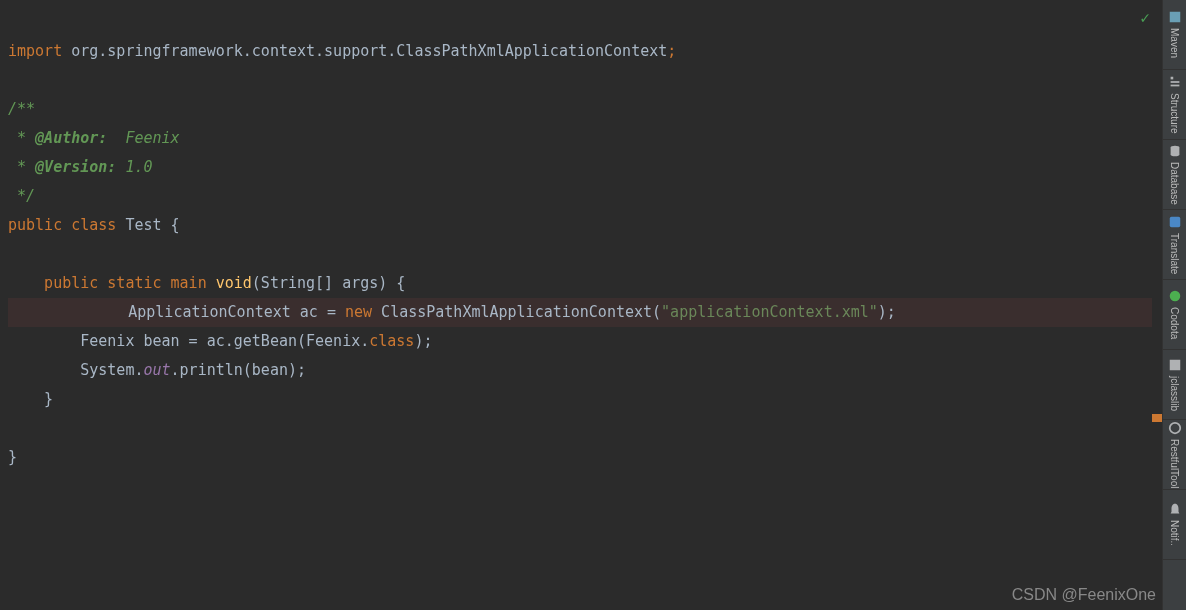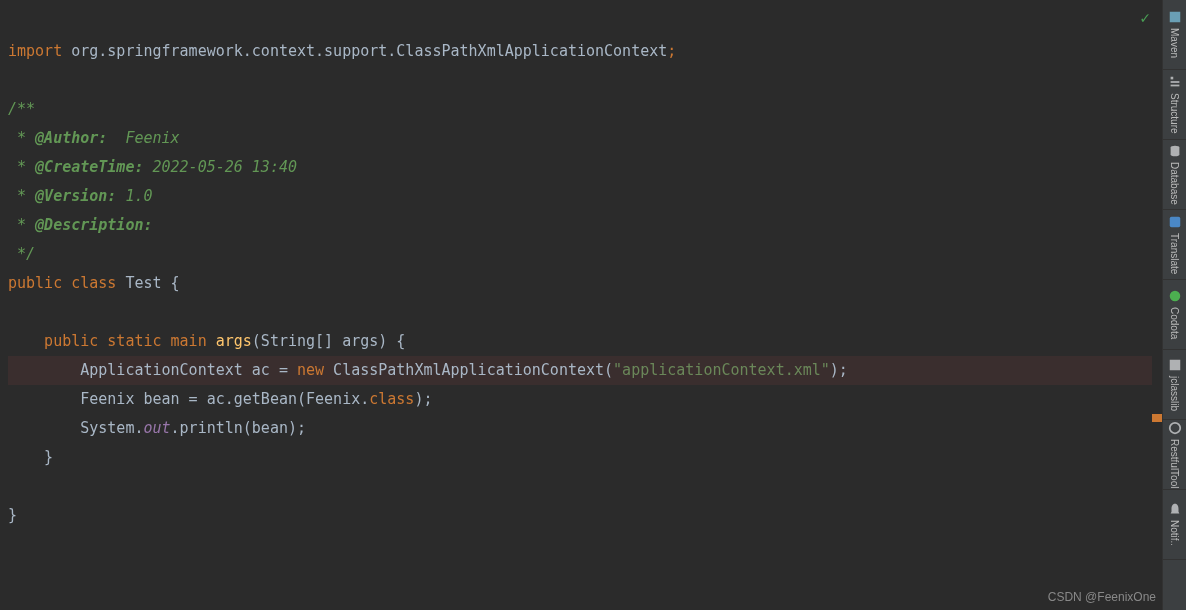--- a/index.html
+++ b/index.html
@@ -26,20 +26,21 @@
     }
     .line {
       height: 29px;
       line-height: 29px;
       white-space: pre;
       position: relative;
       padding-left: 0;
     }
     .line.highlighted {
       background: #3a2e2e;
+      padding-left: 48px;
     }
     .kw-orange { color: #cc7832; }
     .text-default { color: #a9b7c6; }
     .text-comment-green { color: #629755; font-style: italic; }
     .text-tag-green { color: #629755; font-style: italic; font-weight: bold;}
     .text-string { color: #6a8759; }
     .text-method { color: #ffc66d; }
     .text-field-purple { color: #9876aa; font-style: italic; }
     
     .right-toolbar {
@@ -76,21 +77,21 @@
       top: 8px;
       right: 12px;
       color: #499c54;
       font-size: 16px;
     }
     .watermark {
       position: absolute;
       bottom: 6px;
       right: 30px;
       color: #888;
-      font-size: 12px;
+      font-size: 16px;
       font-family: sans-serif;
     }
     .scrollbar-track {
       position: absolute;
       right: 0;
       top: 0;
       width: 10px;
       height: 100%;
       background: #2b2b2b;
     }
@@ -107,27 +108,25 @@
 <body>
 
 <div class="editor-area">
   <div class="check-icon">✓</div>
 
   <div class="line"></div>
   <div class="line"><span class="kw-orange">import </span><span class="text-default">org.springframework.context.support.ClassPathXmlApplicationContext</span><span class="kw-orange">;</span></div>
   <div class="line"></div>
   <div class="line"><span class="text-comment-green">/**</span></div>
   <div class="line"><span class="text-comment-green"> * </span><span class="text-tag-green">@Author:</span><span class="text-comment-green">  Feenix</span></div>
-  <div class="line"><span class="text-comment-green"> * </span><span class="text-tag-green">@CreateTime:</span><span class="text-comment-green"> 2022-05-26 13:40</span></div>
   <div class="line"><span class="text-comment-green"> * </span><span class="text-tag-green">@Version:</span><span class="text-comment-green"> 1.0</span></div>
-  <div class="line"><span class="text-comment-green"> * </span><span class="text-tag-green">@Description:</span></div>
   <div class="line"><span class="text-comment-green"> */</span></div>
   <div class="line"><span class="kw-orange">public </span><span class="kw-orange">class </span><span class="text-default">Test </span><span class="text-default">{</span></div>
   <div class="line"></div>
-  <div class="line"><span class="kw-orange">    public </span><span class="kw-orange">static </span><span class="kw-orange">main </span><span class="text-method">args</span><span class="text-default">(String[] args) {</span></div>
+  <div class="line"><span class="kw-orange">    public </span><span class="kw-orange">static </span><span class="kw-orange">main </span><span class="text-method">void</span><span class="text-default">(String[] args) {</span></div>
   <div class="line highlighted"><span class="text-default">        ApplicationContext ac = </span><span class="kw-orange">new </span><span class="text-default">ClassPathXmlApplicationContext(</span><span class="text-string">"applicationContext.xml"</span><span class="text-default">);</span></div>
   <div class="line"><span class="text-default">        Feenix bean = ac.getBean(Feenix.</span><span class="kw-orange">class</span><span class="text-default">);</span></div>
   <div class="line"><span class="text-default">        System.</span><span class="text-field-purple">out</span><span class="text-default">.println(bean);</span></div>
   <div class="line"><span class="text-default">    }</span></div>
   <div class="line"></div>
   <div class="line"><span class="text-default">}</span></div>
 
   <div class="scrollbar-track">
     <div class="scrollbar-marker"></div>
   </div>

